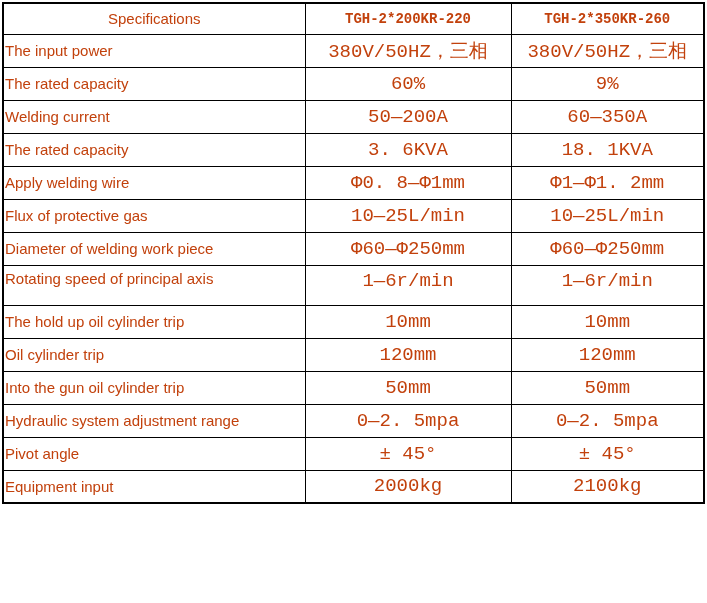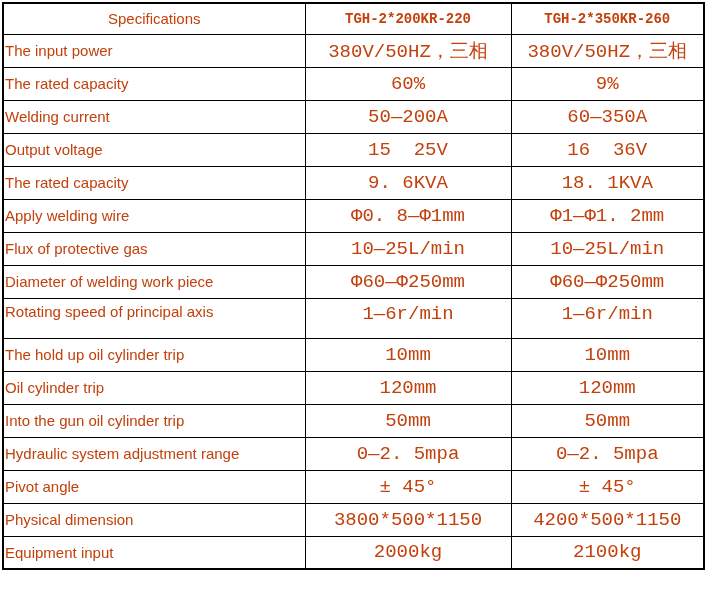--- a/index.html
+++ b/index.html
@@ -87,29 +87,24 @@
     <td class="value-cell">60%</td>
     <td class="value-cell">9%</td>
   </tr>
 
   <tr class="data-row">
     <td class="label-cell">Welding current</td>
     <td class="value-cell">50—200A</td>
     <td class="value-cell">60—350A</td>
   </tr>
 
-  <tr class="data-row">
-    <td class="label-cell">Output voltage</td>
-    <td class="value-cell">15  25V</td>
-    <td class="value-cell">16  36V</td>
-  </tr>
 
   <tr class="data-row">
     <td class="label-cell">The rated capacity</td>
-    <td class="value-cell">9. 6KVA</td>
+    <td class="value-cell">3. 6KVA</td>
     <td class="value-cell">18. 1KVA</td>
   </tr>
 
   <tr class="data-row">
     <td class="label-cell">Apply welding wire</td>
     <td class="value-cell">Φ0. 8—Φ1mm</td>
     <td class="value-cell">Φ1—Φ1. 2mm</td>
   </tr>
 
   <tr class="data-row">
@@ -154,25 +149,20 @@
     <td class="value-cell">0—2. 5mpa</td>
     <td class="value-cell">0—2. 5mpa</td>
   </tr>
 
   <tr class="data-row">
     <td class="label-cell">Pivot angle</td>
     <td class="value-cell">± 45°</td>
     <td class="value-cell">± 45°</td>
   </tr>
 
-  <tr class="data-row">
-    <td class="label-cell">Physical dimension</td>
-    <td class="value-cell">3800*500*1150</td>
-    <td class="value-cell">4200*500*1150</td>
-  </tr>
 
   <tr class="data-row">
     <td class="label-cell">Equipment input</td>
     <td class="value-cell">2000kg</td>
     <td class="value-cell">2100kg</td>
   </tr>
 </tbody>
 </table>
 
 </body></html>

